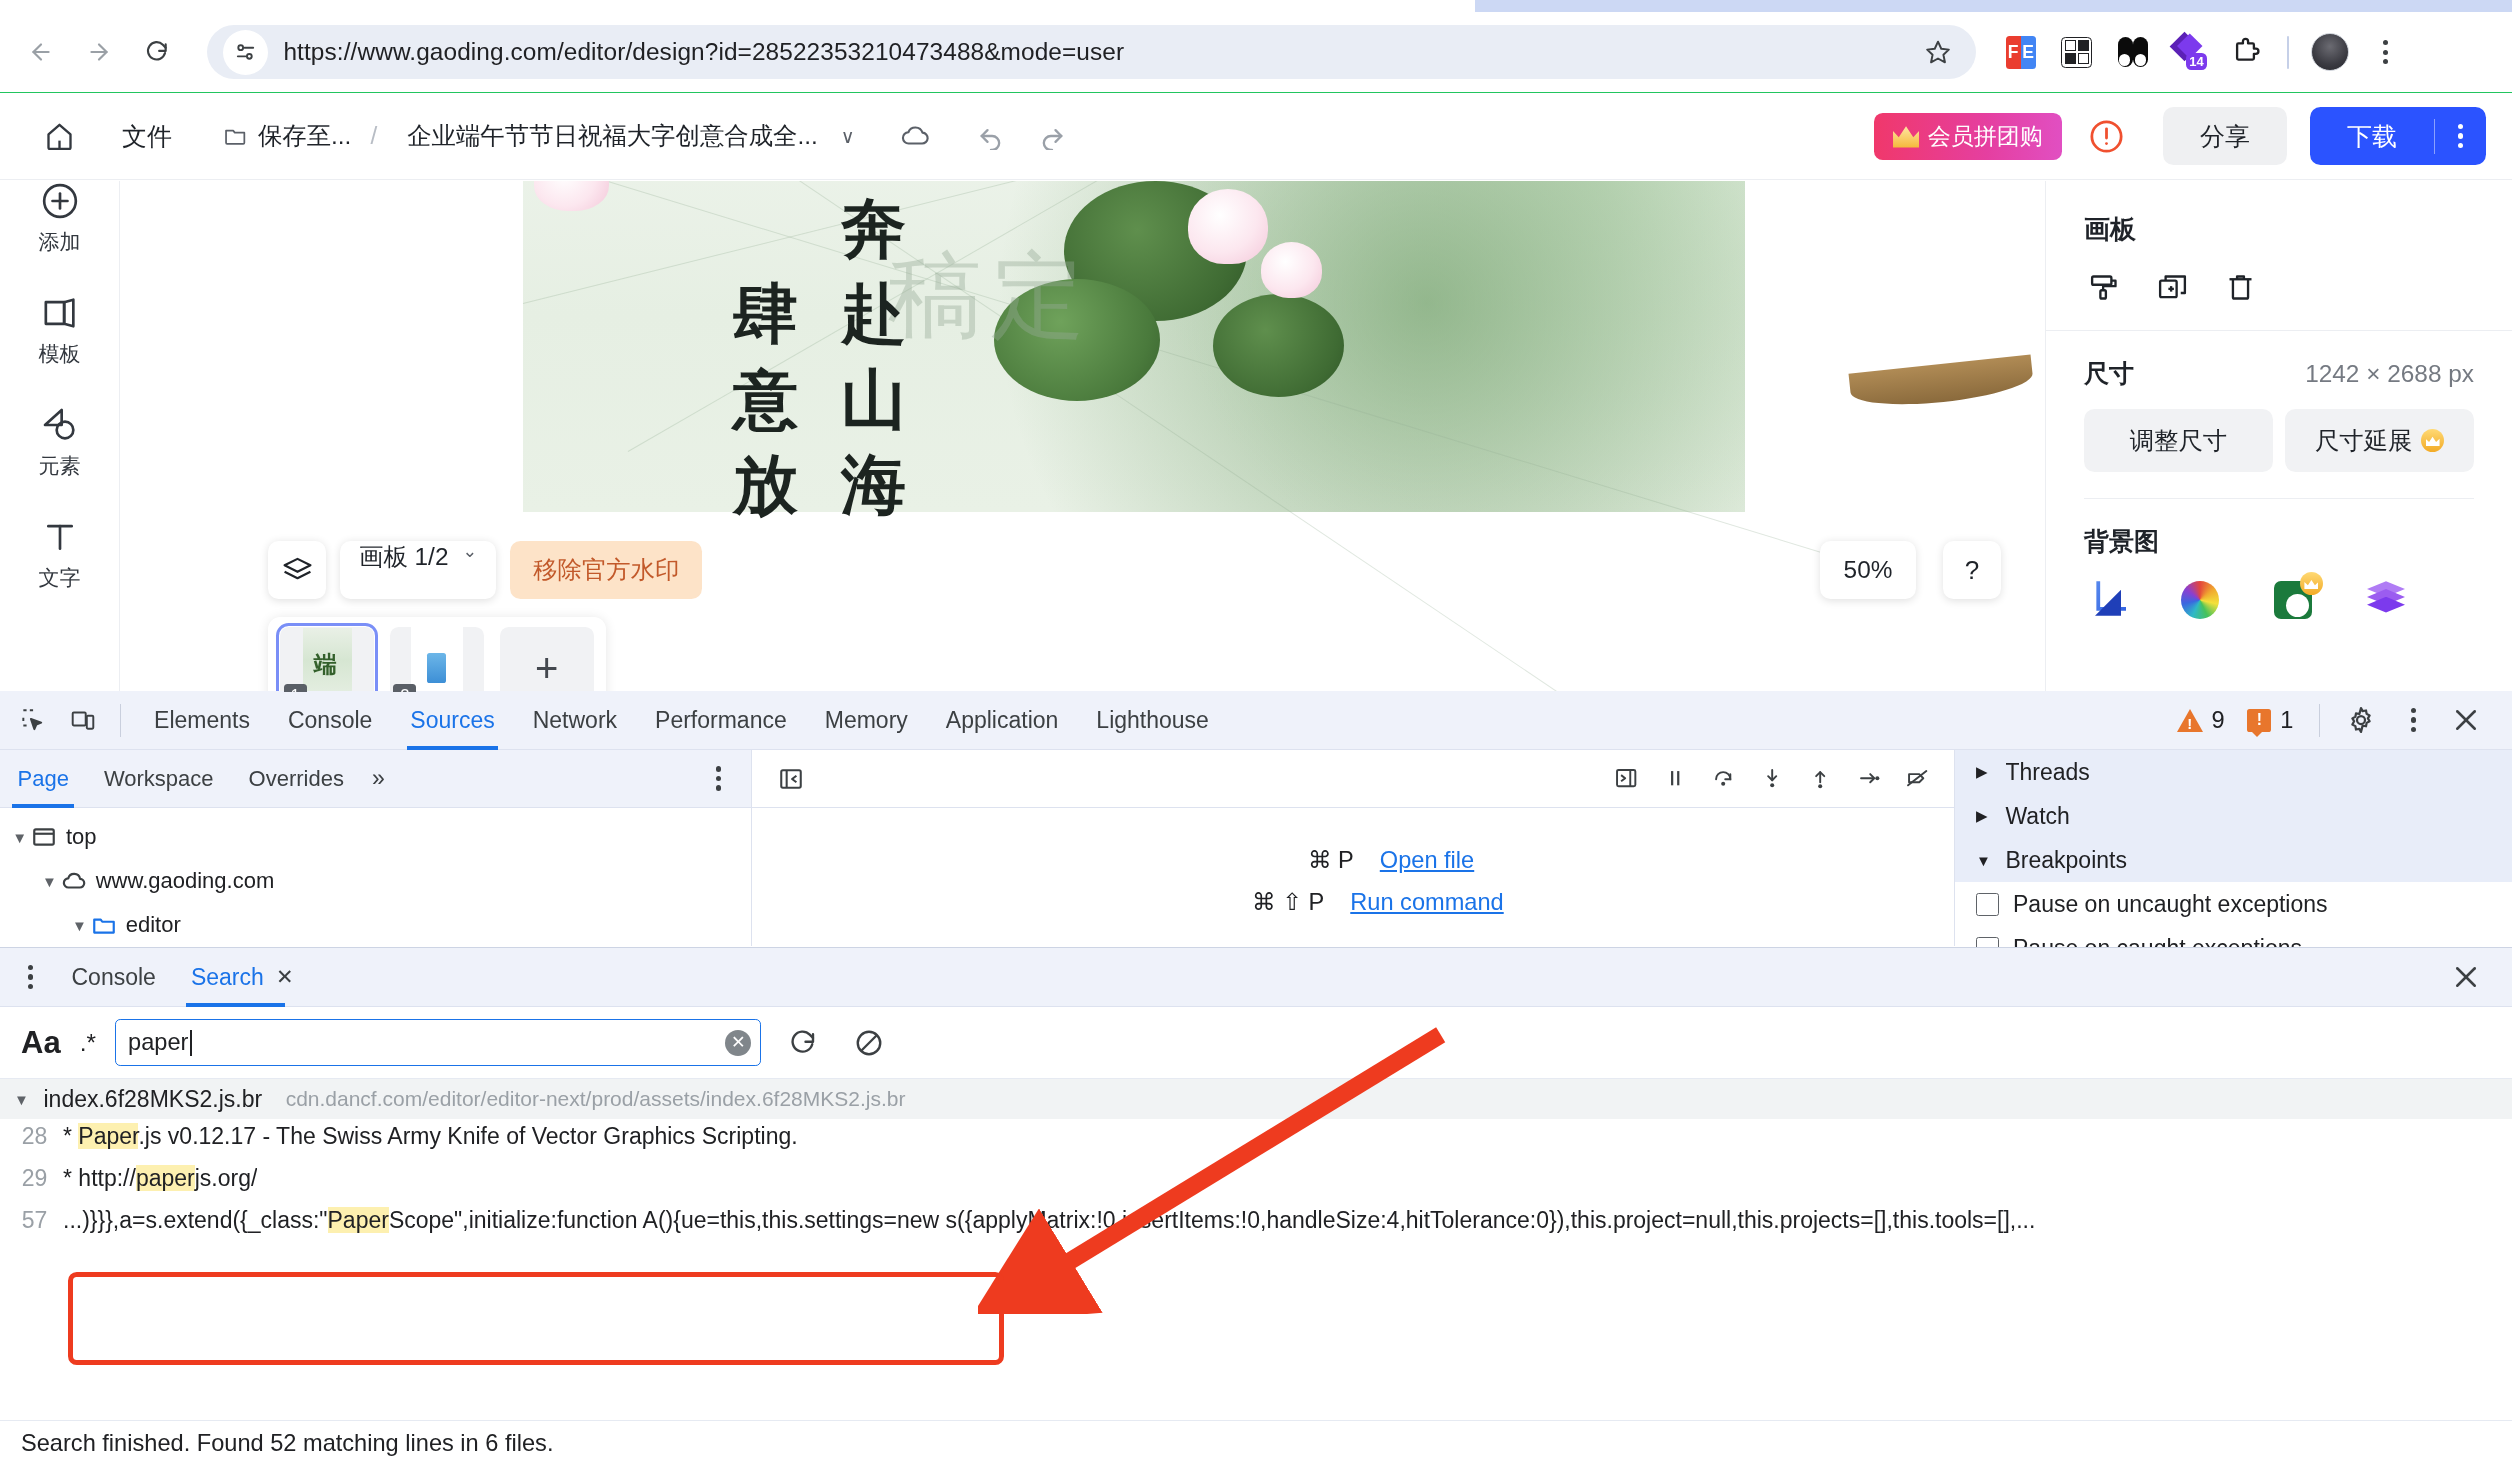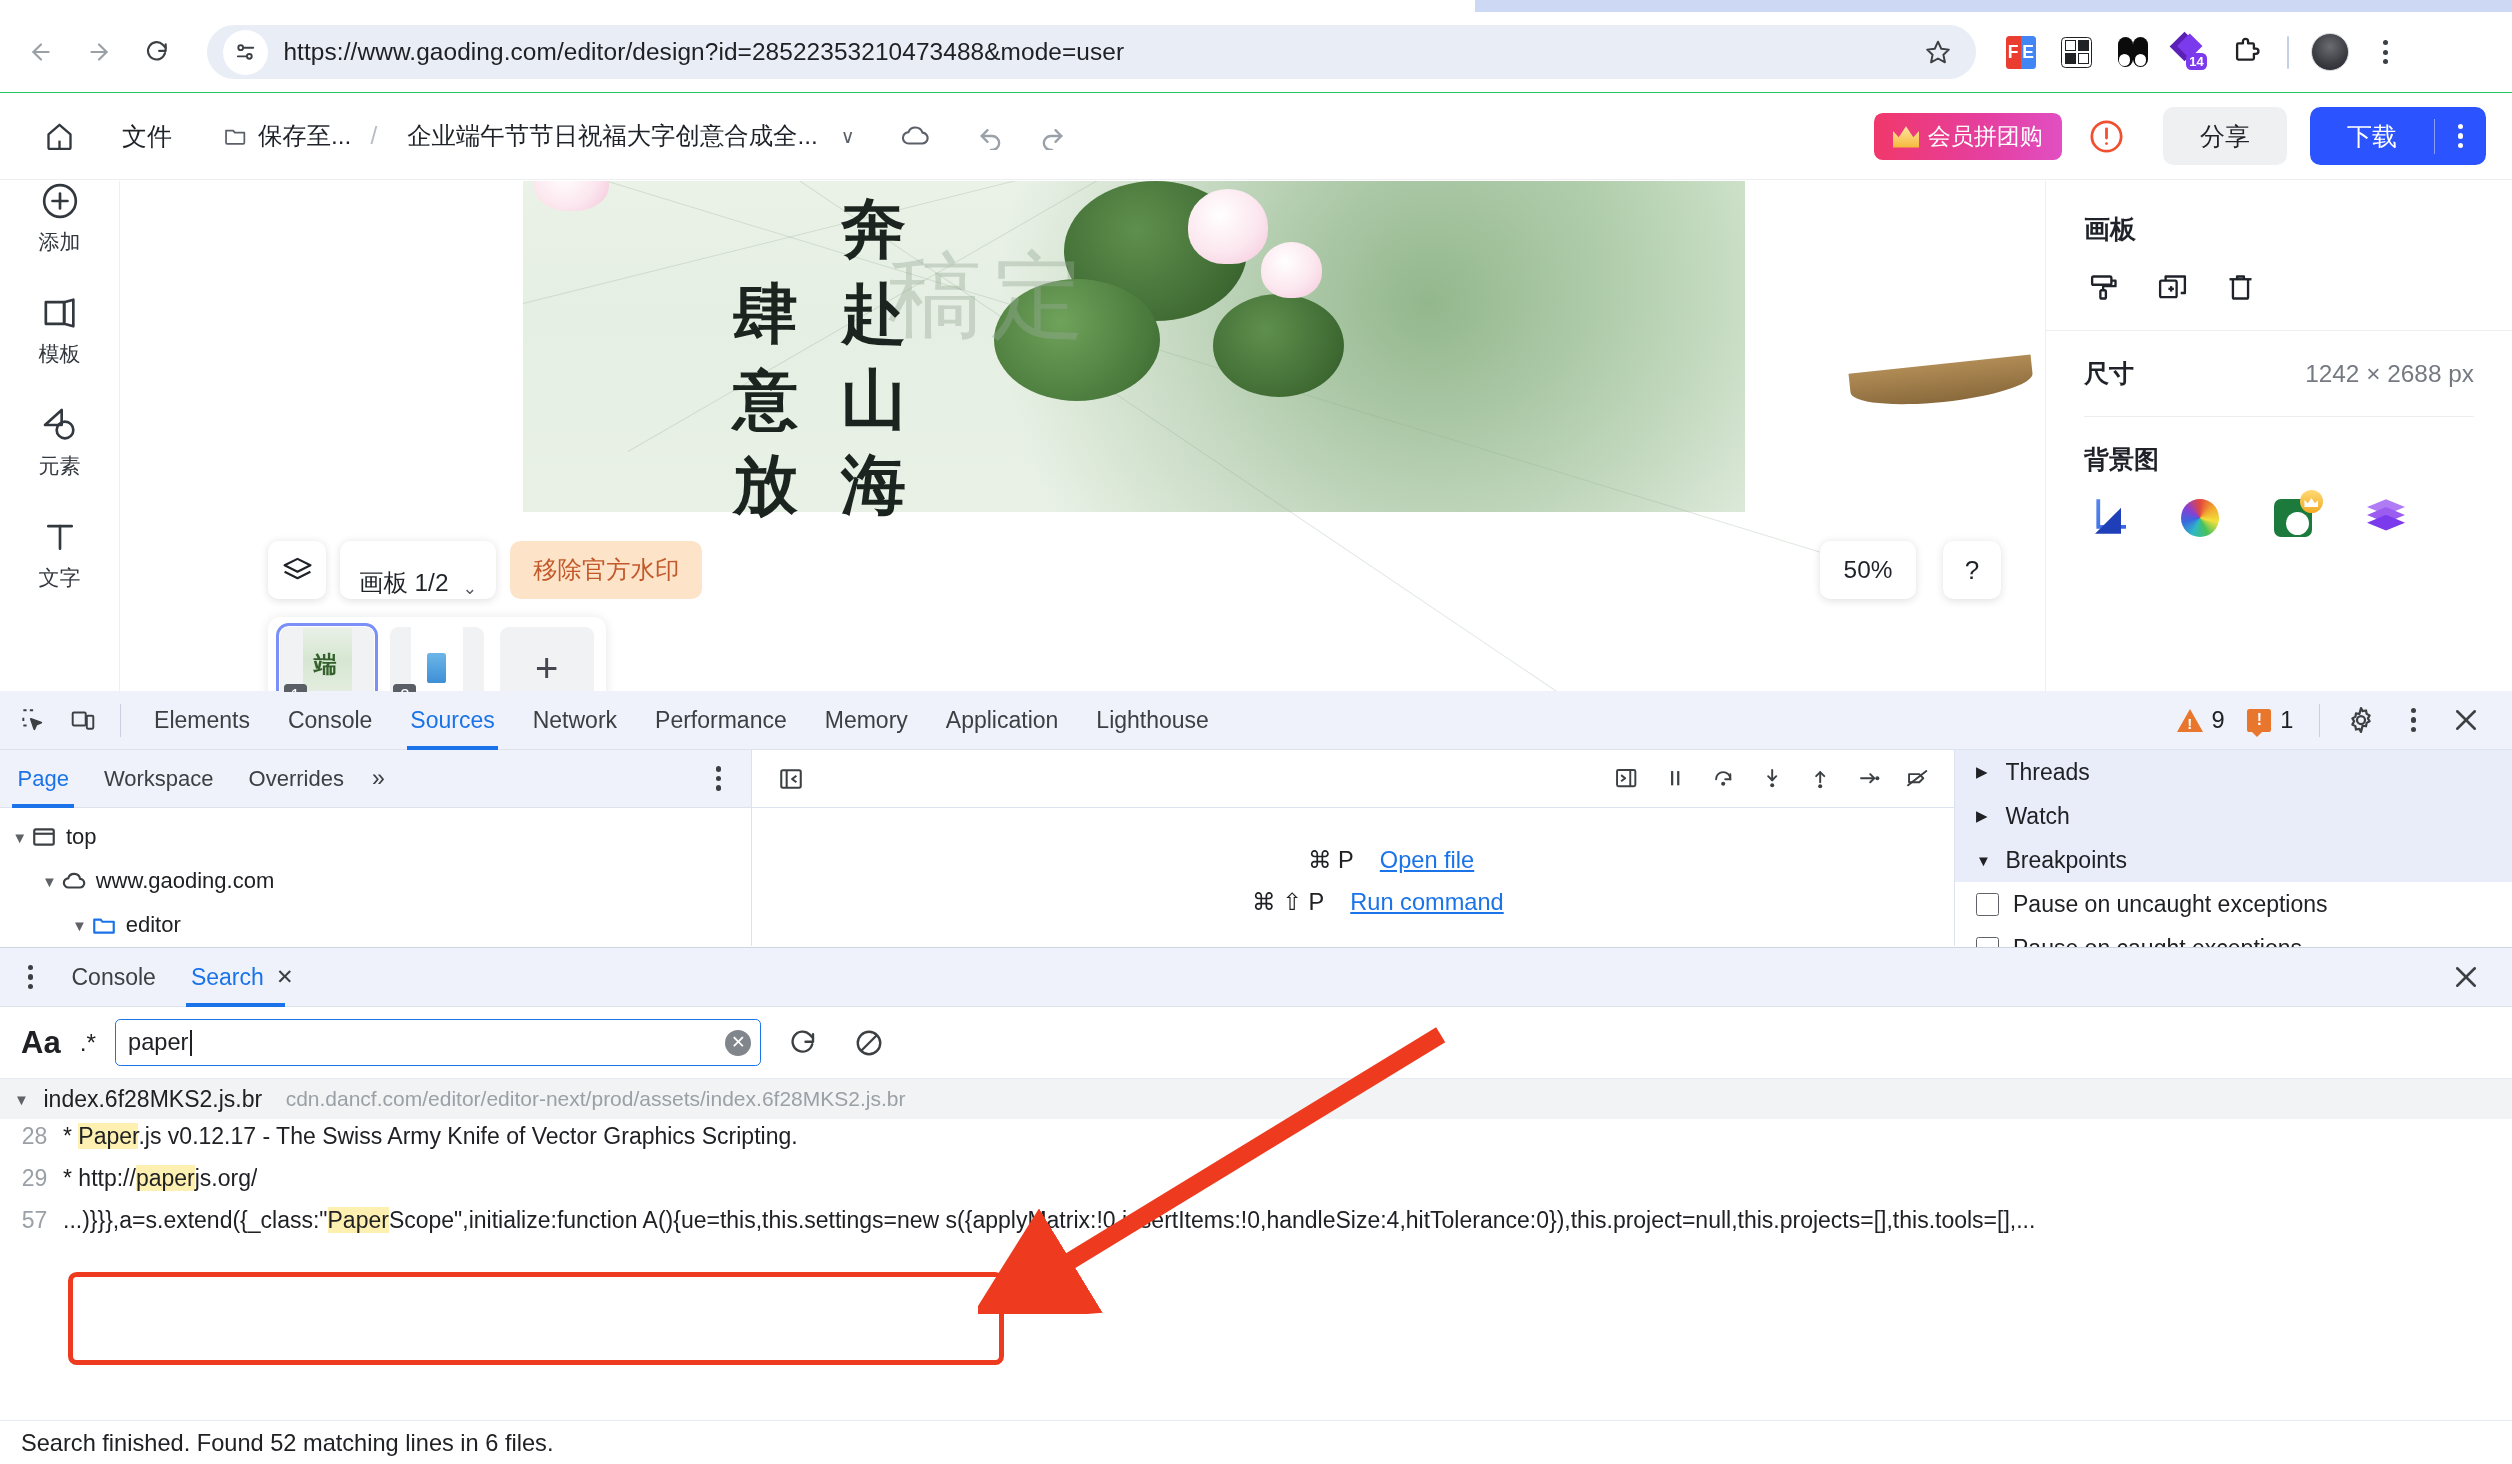--- a/index.html
+++ b/index.html
@@ -228,21 +228,21 @@
   }
   #layers-btn {
     width: 58px; height: 58px; background: #fff; border-radius: 10.5px;
     box-shadow: 0 1.7px 8.7px rgba(0,0,0,.12);
     display: flex; align-items: center; justify-content: center;
   }
   #layers-btn svg { width: 31px; height: 31px; color: #1f2329; }
   #artboard-select {
     height: 58px; background: #fff; border-radius: 10.5px; padding: 0 19px;
     box-shadow: 0 1.7px 8.7px rgba(0,0,0,.12);
-    display: flex; align-items: flex-end; gap: 14px;
+    display: flex; align-items: flex-start; gap: 14px;
     font-size: 24.4px; color: #1f2329;
   }
   #artboard-select .caret { color: #5b6068; font-size: 17.5px; }
   #watermark-btn {
     height: 58px; background: #fde3c8; border-radius: 10.5px; padding: 0 23px;
     display: flex; align-items: center; font-size: 24.4px; color: #c2592a;
   }
   #zoom-pill {
     position: absolute; right: 129px; top: 360px; height: 58px; min-width: 96px;
     background: #fff; border-radius: 10.5px; box-shadow: 0 1.7px 8.7px rgba(0,0,0,.12);
@@ -763,20 +763,29 @@
         <svg viewBox="0 0 24 24" fill="none" stroke="currentColor" stroke-width="1.7" stroke-linejoin="round">
             <polyline points="4 6 20 6"></polyline>
             <path d="M6.5 6v13a1 1 0 0 0 1 1h9a1 1 0 0 0 1-1V6"></path>
             <path d="M9.5 6V4h5v2"></path>
           </svg>
       </div>
       <div id="rp-div"></div>
       <div id="rp-size-row">
         <span id="rp-size-label">尺寸</span>
         <span id="rp-size-value">1242 × 2688 px</span>
+      </div>
+      <div id="rp-size-btns">
+        <div class="rp-btn">
+          <span>调整尺寸</span>
+        </div>
+        <div class="rp-btn">
+          <span>尺寸延展</span>
+          <span class="crown-small"></span>
+        </div>
       </div>
       <div id="rp-div2"></div>
       <div id="rp-bg-title">背景图</div>
       <div id="rp-bg-icons">
         <div class="bg-ico">
             <div class="bg-crop"></div>
             <div class="bg-crop-in"></div>
           </div>
         <div class="bg-ico">
             <div class="bg-wheel"></div>

